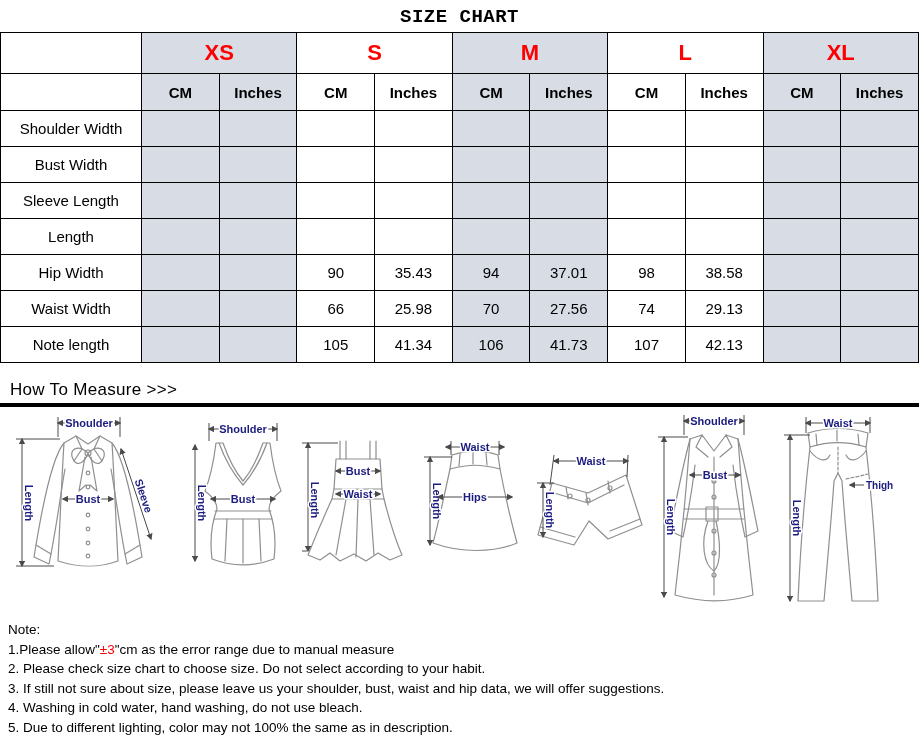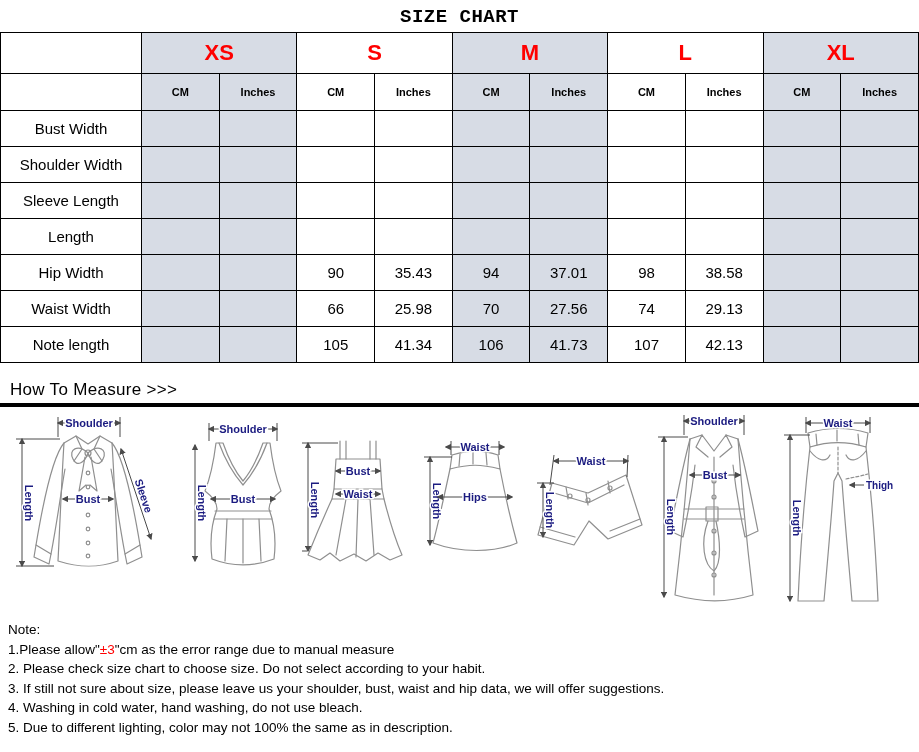--- a/index.html
+++ b/index.html
@@ -5,21 +5,21 @@
   html,body { margin:0; padding:0; background:#fff; }
   body { width:919px; height:752px; overflow:hidden; font-family:"Liberation Sans",sans-serif; color:#000; }
   .page { position:relative; width:919px; height:752px; }
 
   .title { text-align:center; font-size:19px; font-weight:bold; padding:6px 0 4px; letter-spacing:0.5px;font-family:Liberation Mono, monospace; }
 
   table.size-chart { border-collapse:collapse; width:919px; table-layout:fixed; }
   table.size-chart th, table.size-chart td { border:1px solid #000; text-align:center; vertical-align:middle; padding:0; overflow:hidden; }
   tr.size-row th { height:40px; font-size:22px; font-weight:bold; color:#ff0000; }
   tr.size-row th.corner { background:#fff; }
-  tr.unit-row th { height:36px; font-size:11px; font-weight:bold; color:#000; }
+  tr.unit-row th { height:36px; font-size:15px; font-weight:bold; color:#000; }
   tbody.size-body td { height:35px; font-size:15px; }
   td.rowlabel { font-size:13.5px; background:#fff; }
   .shade { background:#d7dce5; }
 
   .measure-heading { margin:17px 0 3px 10px; font-size:17px; font-weight:normal; color:#000000; letter-spacing:0.3px; }
   .rule { height:4px; background:#000; }
 
   .figures { display:flex; justify-content:flex-start; align-items:flex-start; padding:4px 8px 0 8px; height:203px; }
   .fig { overflow:visible; }
   .fig .garment { fill:none; stroke:#8f8f8f; stroke-width:1.2; stroke-linejoin:round; stroke-linecap:round; }
@@ -61,34 +61,34 @@
         <th class="shade">CM</th>
         <th class="shade">Inches</th>
         <th>CM</th>
         <th>Inches</th>
         <th class="shade">CM</th>
         <th class="shade">Inches</th>
       </tr>
     </thead>
     <tbody class="size-body">
         <tr>
+          <td class="rowlabel">Shoulder Width</td>
+          <td class="shade"></td>
+          <td class="shade"></td>
+          <td></td>
+          <td></td>
+          <td class="shade"></td>
+          <td class="shade"></td>
+          <td></td>
+          <td></td>
+          <td class="shade"></td>
+          <td class="shade"></td>
+        </tr>
+        <tr>
           <td class="rowlabel">Bust Width</td>
-          <td class="shade"></td>
-          <td class="shade"></td>
-          <td></td>
-          <td></td>
-          <td class="shade"></td>
-          <td class="shade"></td>
-          <td></td>
-          <td></td>
-          <td class="shade"></td>
-          <td class="shade"></td>
-        </tr>
-        <tr>
-          <td class="rowlabel">Shoulder Width</td>
           <td class="shade"></td>
           <td class="shade"></td>
           <td></td>
           <td></td>
           <td class="shade"></td>
           <td class="shade"></td>
           <td></td>
           <td></td>
           <td class="shade"></td>
           <td class="shade"></td>

